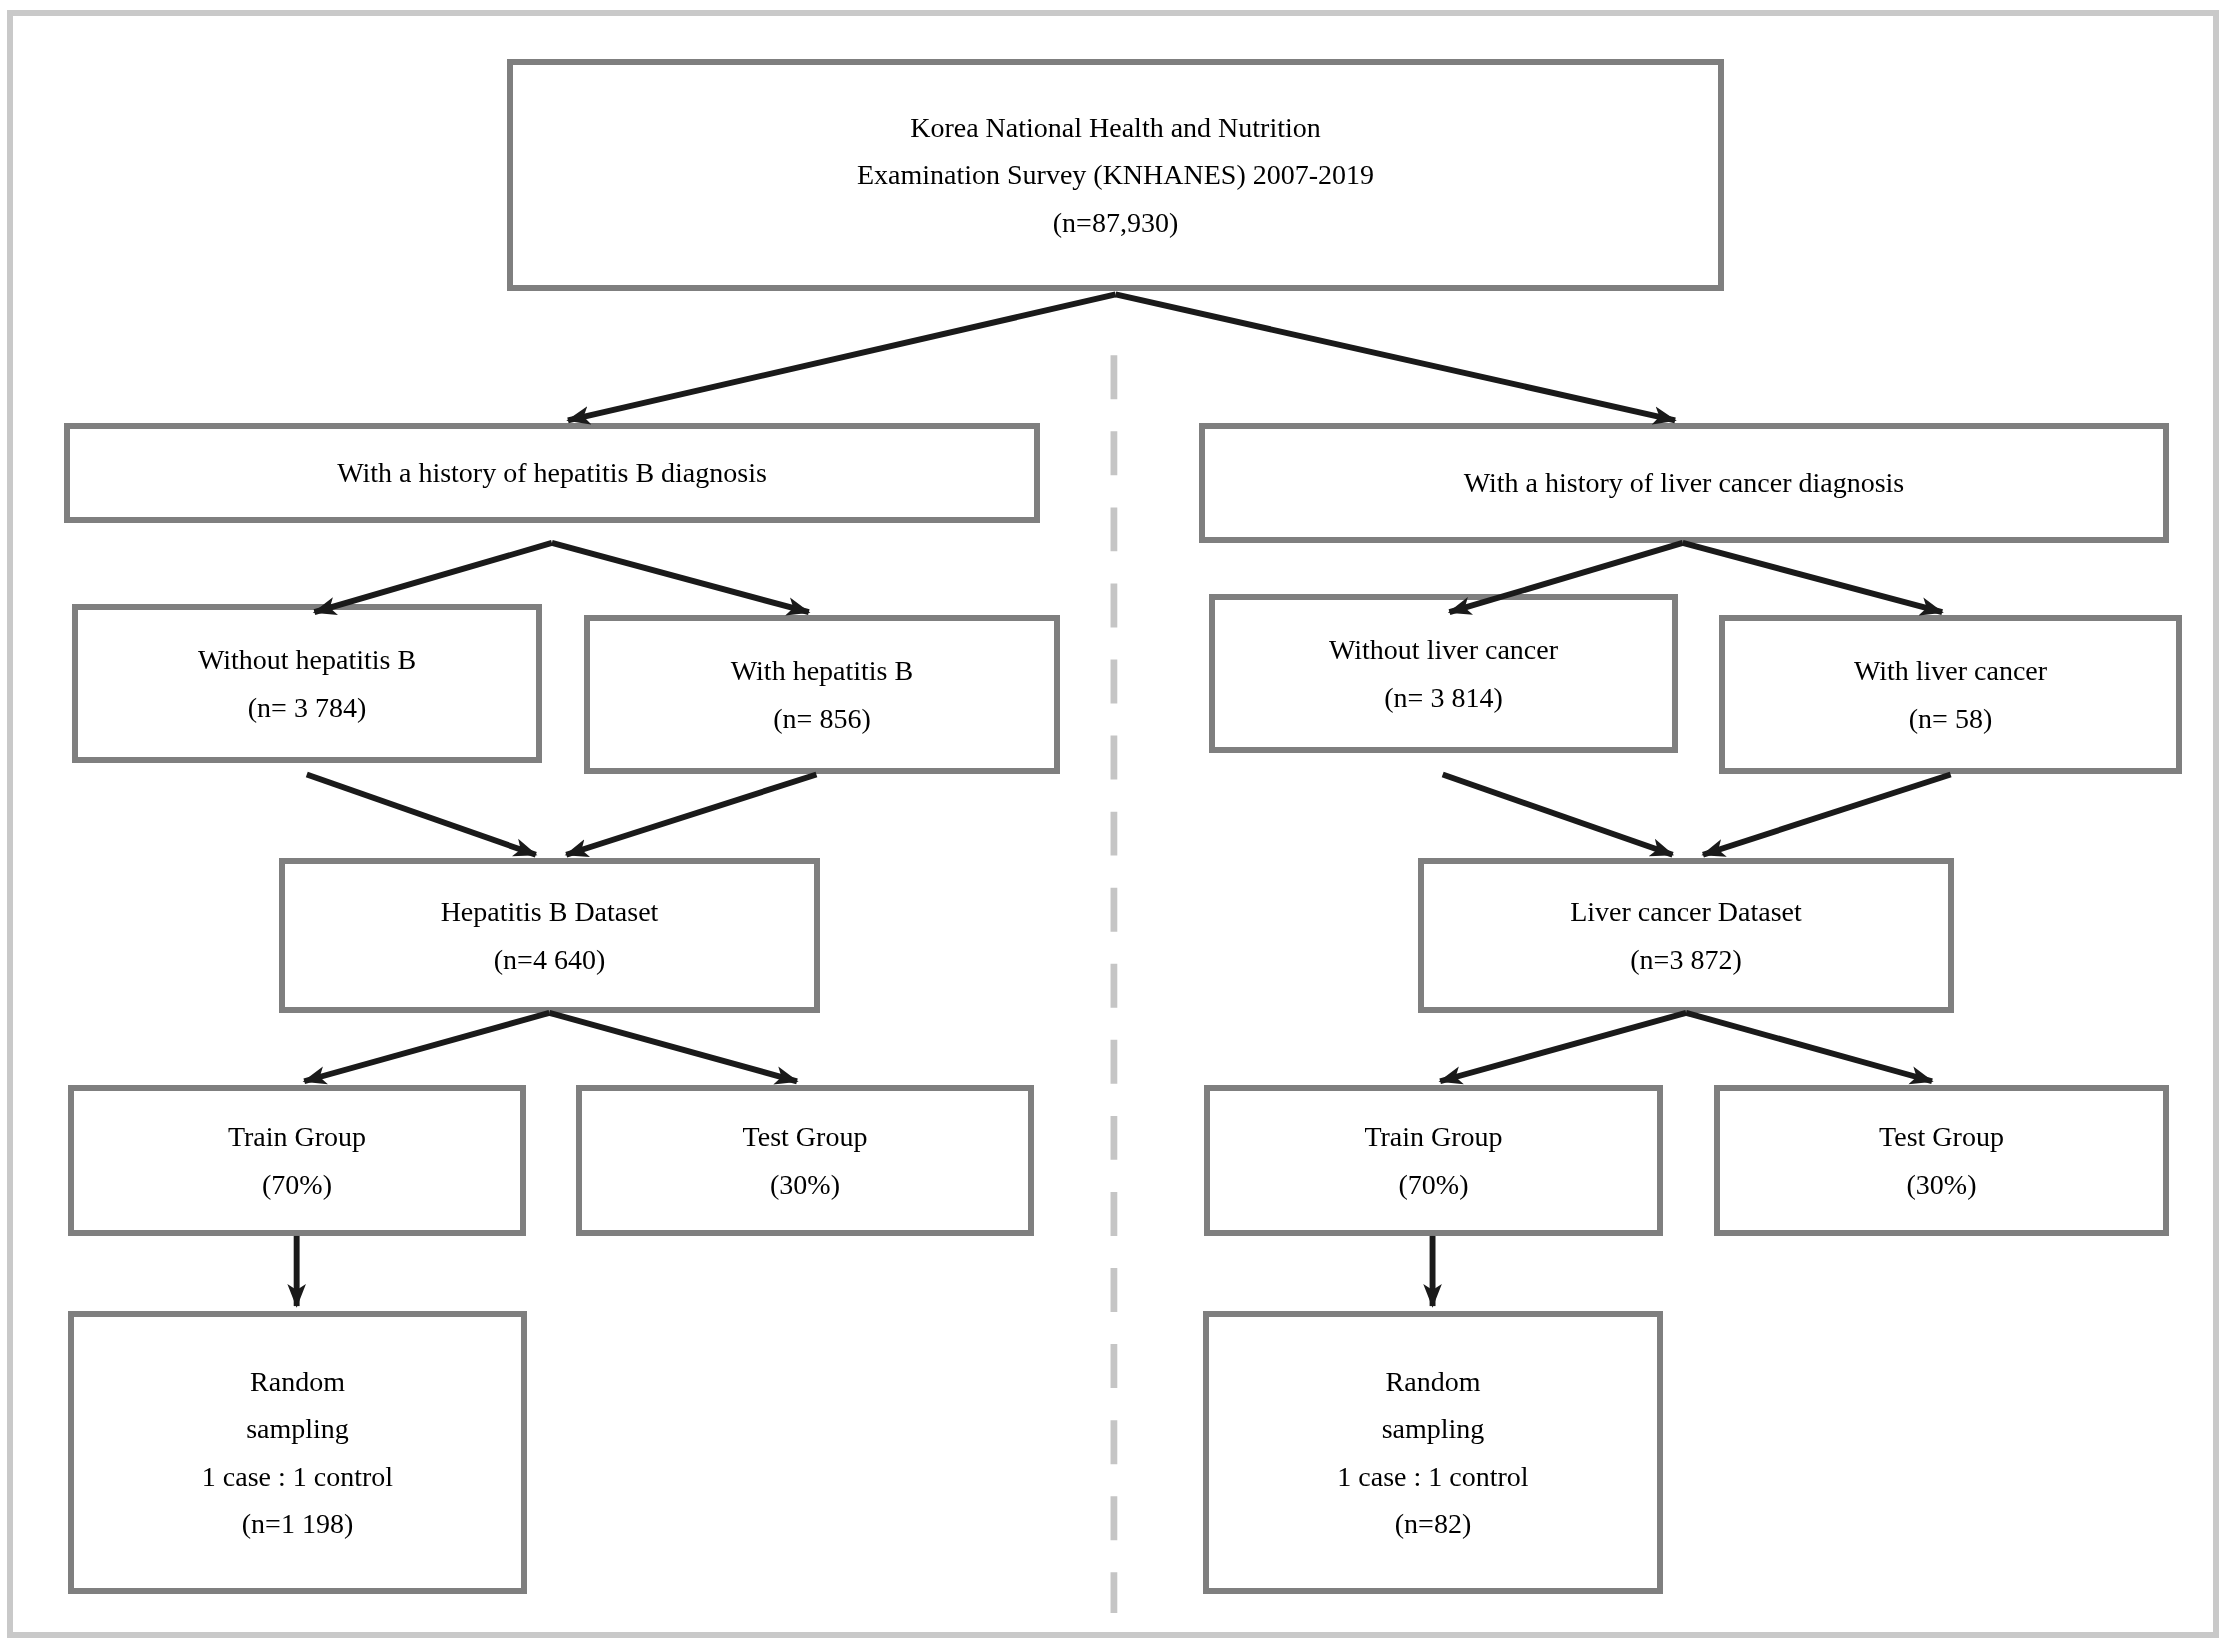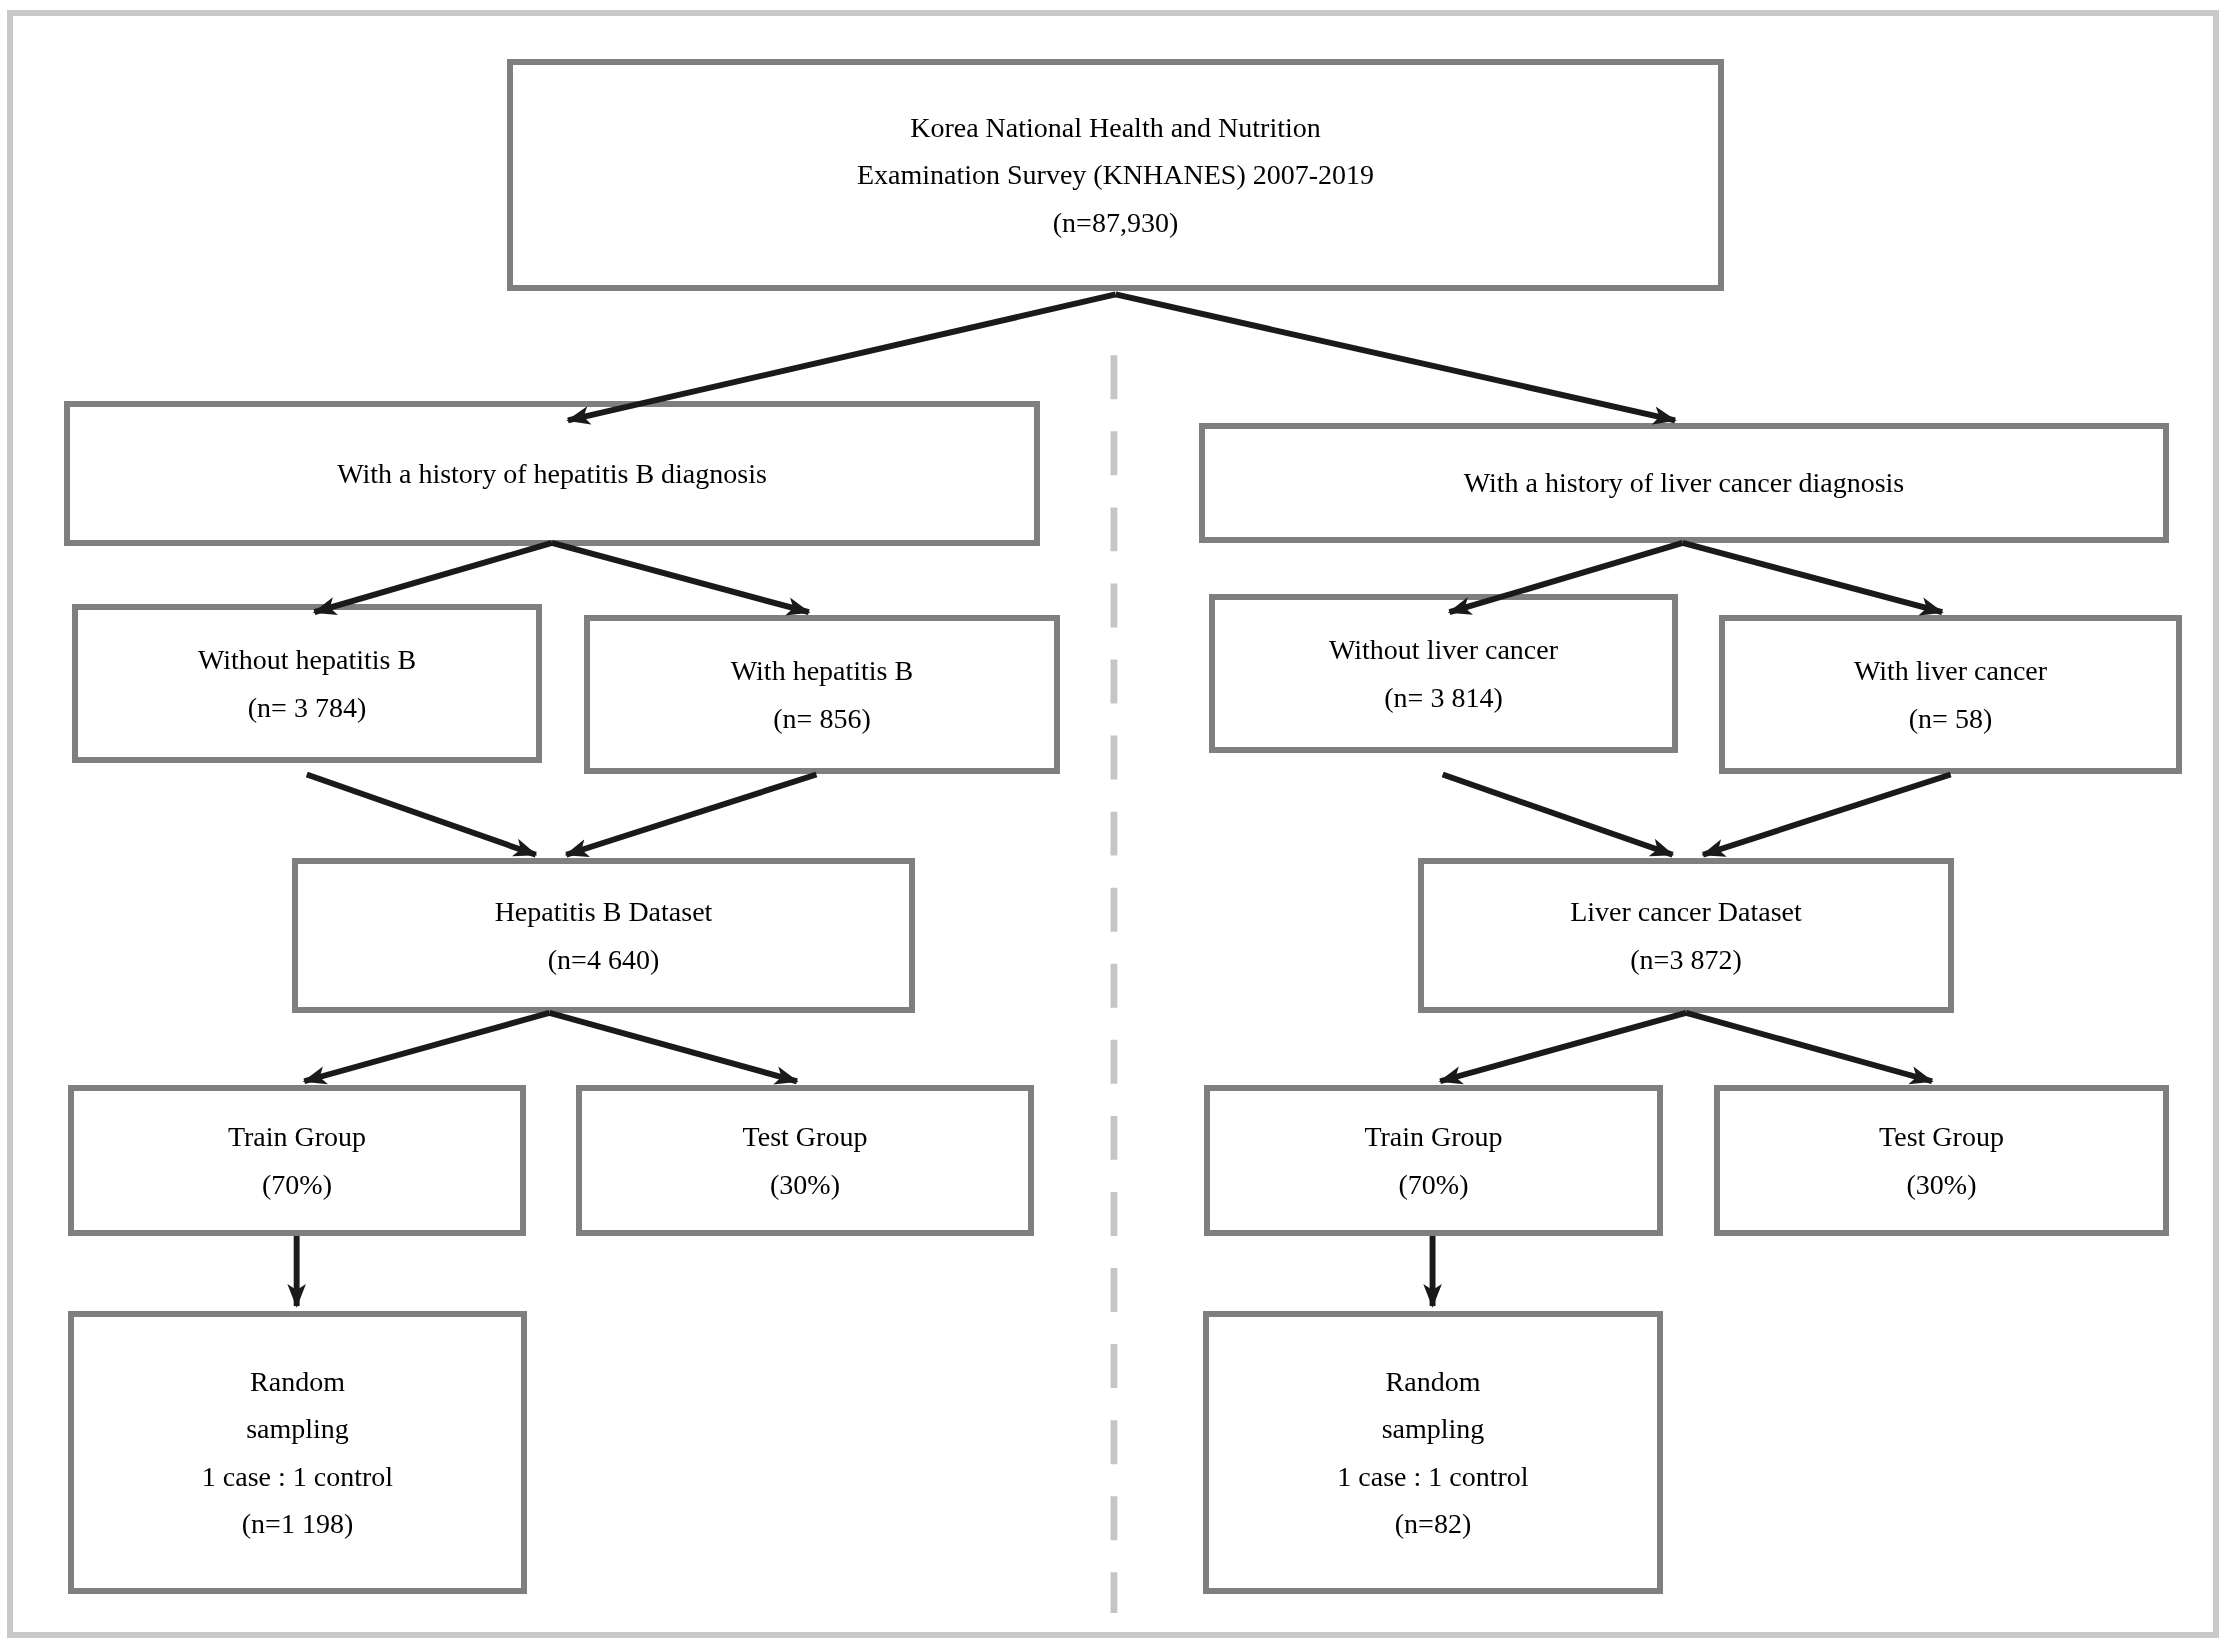--- a/index.html
+++ b/index.html
@@ -50,35 +50,35 @@
 <div class="canvas">
 
   <div class="outer-frame"></div>
 
   <div class="box" style="left:507px;top:59px;width:1217px;height:232px">
     <div class="line">Korea National Health and Nutrition</div>
     <div class="line">Examination Survey (KNHANES) 2007-2019</div>
     <div class="line">(n=87,930)</div>
   </div>
 
-  <div class="box" style="left:64px;top:401px;width:976px;height:145px">
+  <div class="box" style="left:64px;top:423px;width:976px;height:100px">
     <div class="line">With a history of hepatitis B diagnosis</div>
   </div>
 
   <div class="box" style="left:72px;top:604px;width:470px;height:159px">
     <div class="line">Without hepatitis B</div>
     <div class="line">(n= 3 784)</div>
   </div>
 
   <div class="box" style="left:584px;top:615px;width:476px;height:159px">
     <div class="line">With hepatitis B</div>
     <div class="line">(n= 856)</div>
   </div>
 
-  <div class="box" style="left:292px;top:858px;width:623px;height:155px">
+  <div class="box" style="left:279px;top:858px;width:541px;height:155px">
     <div class="line">Hepatitis B Dataset</div>
     <div class="line">(n=4 640)</div>
   </div>
 
   <div class="box" style="left:68px;top:1085px;width:458px;height:151px">
     <div class="line">Train Group</div>
     <div class="line">(70%)</div>
   </div>
 
   <div class="box" style="left:576px;top:1085px;width:458px;height:151px">

